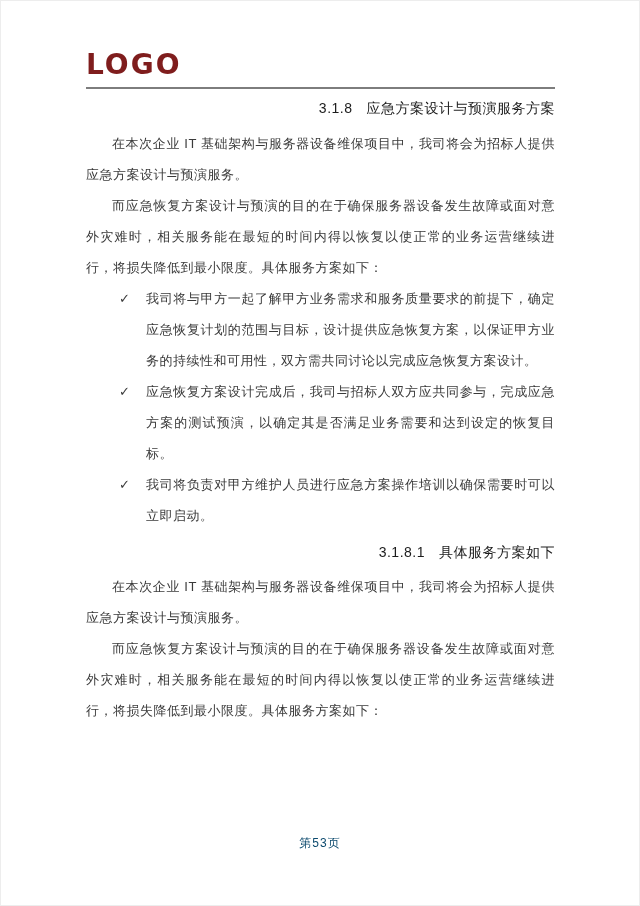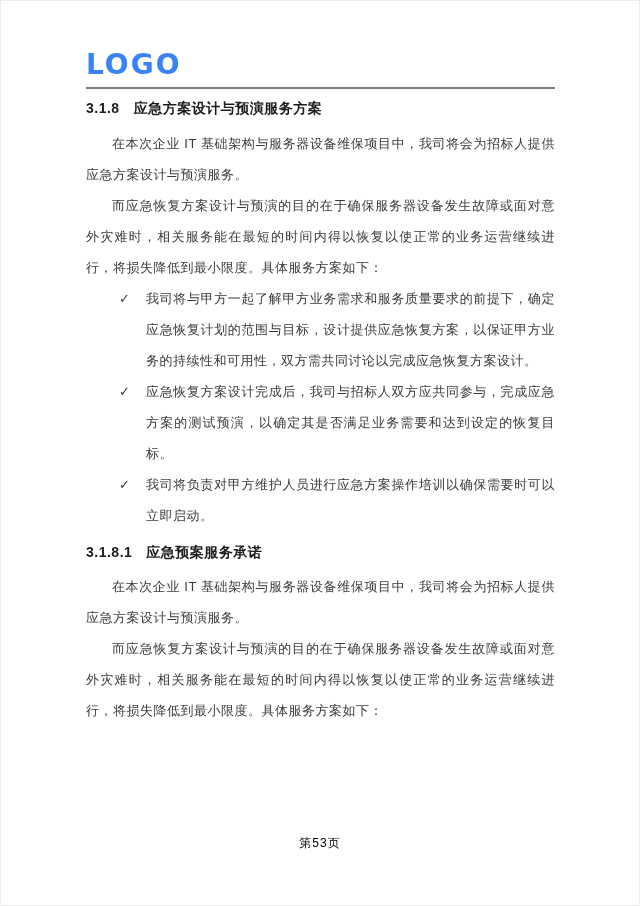--- a/index.html
+++ b/index.html
@@ -18,21 +18,21 @@
     padding: 50px 84px 0 85px;
     background: #ffffff;
     border: 1px solid #ededed;
   }
   .logo {
     display: inline-block;
     font-size: 28px;
     line-height: 28px;
     font-weight: bold;
     letter-spacing: 2px;
-    color: #3b82f6;
+    color: #7f1d1d;
     font-family: "DejaVu Sans", "Liberation Sans", sans-serif;
   }
   .rule {
     height: 0;
     border-top: 2px solid #7d7d7d;
     margin-top: 8px;
   }
   .doc {
     font-size: 13px;
     color: #3a3a3a;
@@ -41,24 +41,25 @@
   p.para {
     margin: 0;
     line-height: 31px;
     text-align: justify;
     text-justify: inter-ideograph;
     text-indent: 2em;
   }
   p.intro { margin-top: -4px; }
   .heading {
     font-size: 14px;
-    font-weight: bold;
+    font-weight: normal;
     color: #1c1c1c;
     line-height: 31px;
     margin: 4px 0 4px 0;
+    text-align: right;
   }
   .heading .h-num { margin-right: 14px; }
   .heading-2 { margin-top: 6px; margin-bottom: 3px; }
   ul.bullets {
     list-style: none;
     margin: 0;
     padding: 0;
   }
   li.bullet {
     position: relative;
@@ -75,21 +76,21 @@
     font-size: 13px;
   }
   .footer {
     position: absolute;
     left: 0;
     right: 0;
     top: 828px;
     text-align: center;
     font-size: 12px;
     line-height: 31px;
-    color: #000000;
+    color: #0c4a6e;
     letter-spacing: 1px;
   }
 </style>
 </head>
 <body>
 
 <div class="page">
 
   <div class="logo">LOGO</div>
 
@@ -112,21 +113,21 @@
       </li>
       <li class="bullet">
         <span class="check">✓</span><span>应急恢复方案设计完成后，我司与招标人双方应共同参与，完成应急方案的测试预演，以确定其是否满足业务需要和达到设定的恢复目标。</span>
       </li>
       <li class="bullet">
         <span class="check">✓</span><span>我司将负责对甲方维护人员进行应急方案操作培训以确保需要时可以立即启动。</span>
       </li>
     </ul>
 
     <div class="heading heading-2">
-      <span class="h-num">3.1.8.1</span><span>应急预案服务承诺</span>
+      <span class="h-num">3.1.8.1</span><span>具体服务方案如下</span>
     </div>
 
     <p class="para">在本次企业 IT 基础架构与服务器设备维保项目中，我司将会为招标人提供应急方案设计与预演服务。</p>
 
     <p class="para">而应急恢复方案设计与预演的目的在于确保服务器设备发生故障或面对意外灾难时，相关服务能在最短的时间内得以恢复以使正常的业务运营继续进行，将损失降低到最小限度。具体服务方案如下：</p>
 
   </div>
 
 </div>
 

